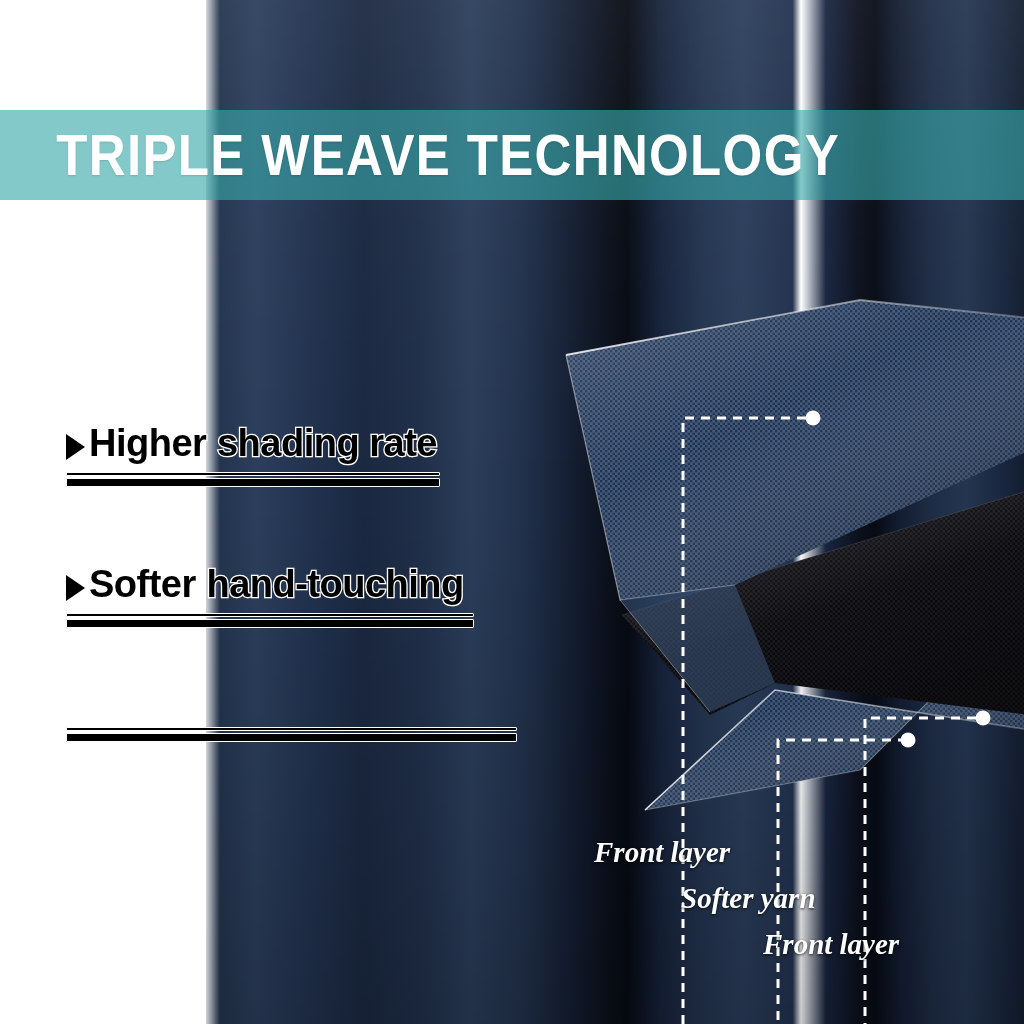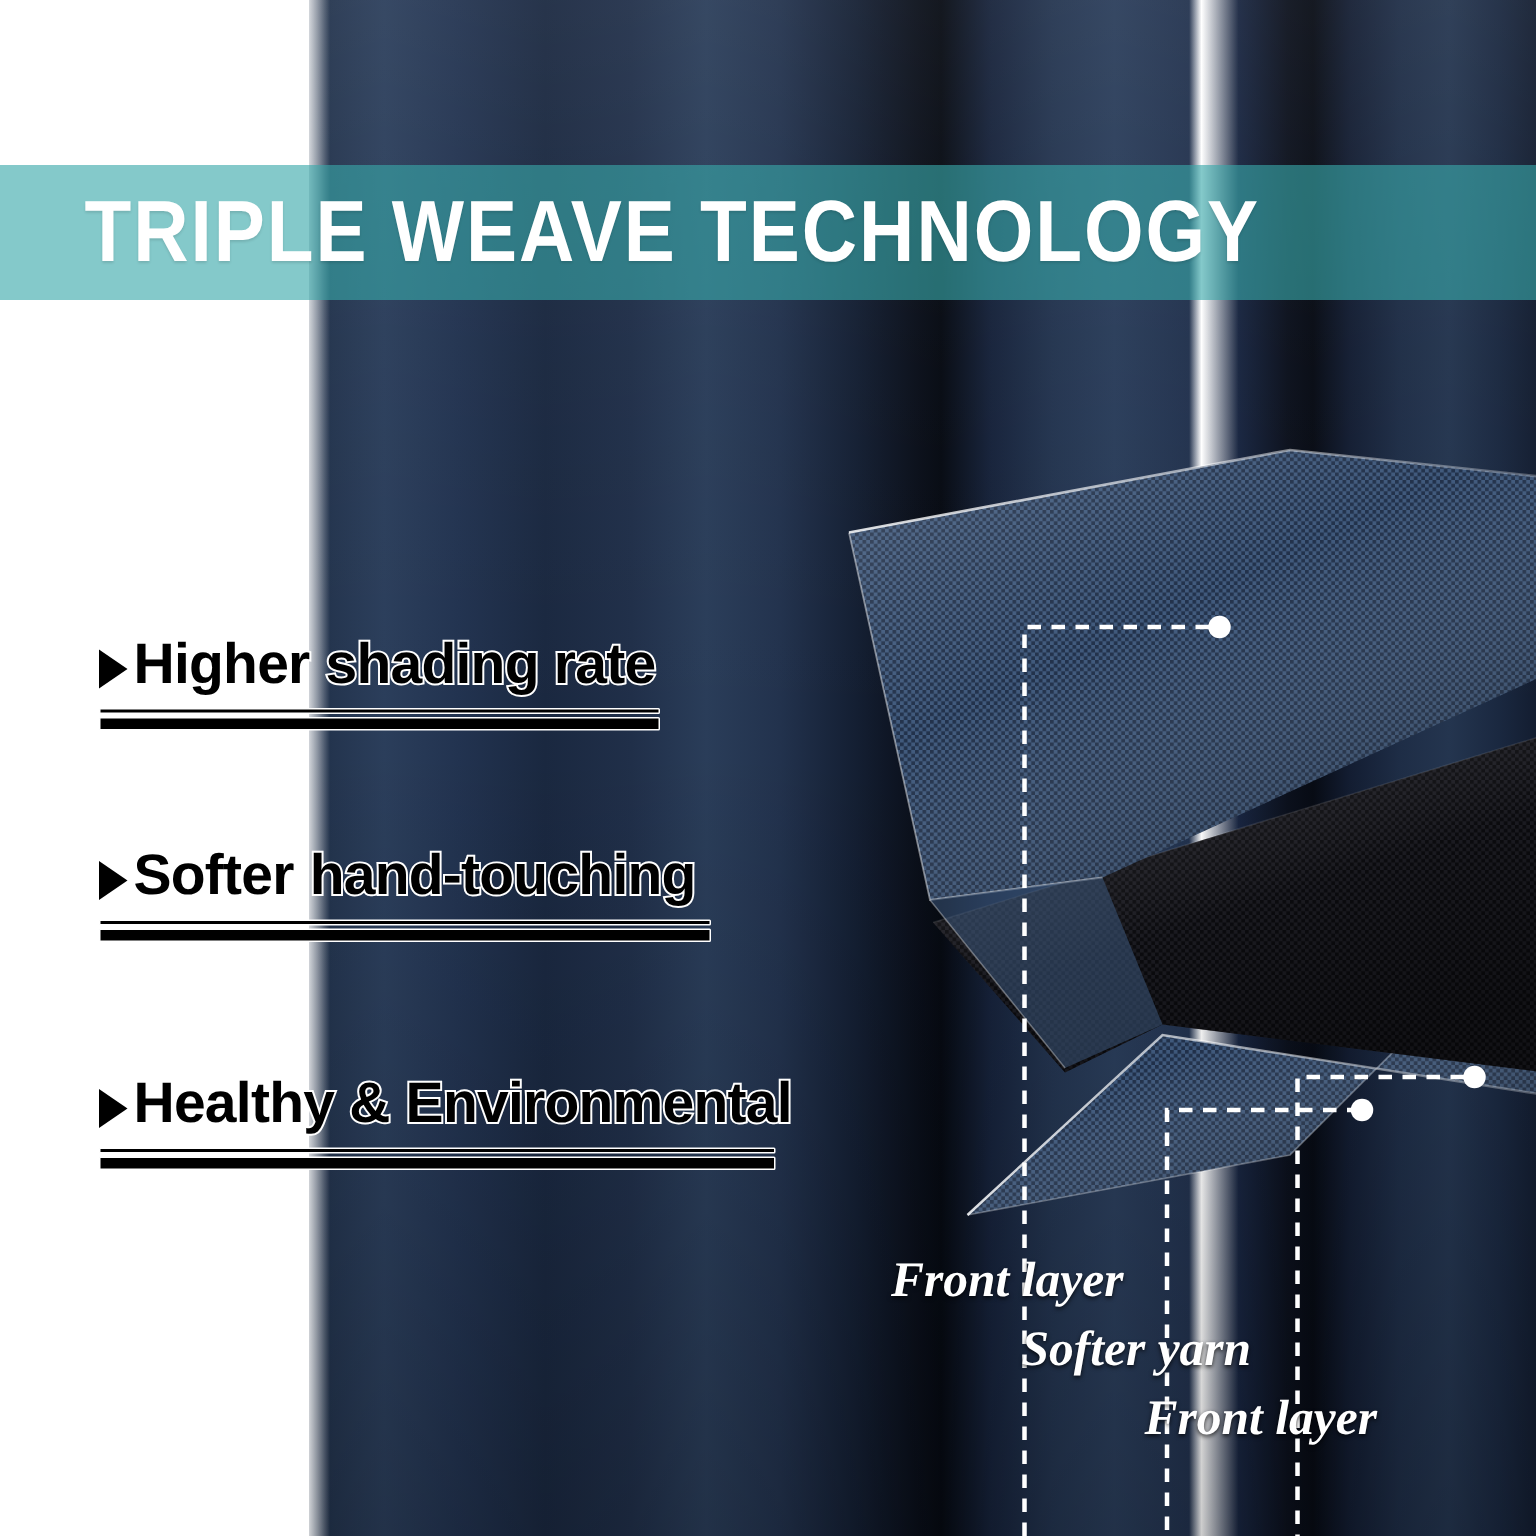--- a/index.html
+++ b/index.html
@@ -184,21 +184,21 @@
     left:0;top:0;width:1024px;height:1024px;
     z-index:8;
     pointer-events:none;
   }
   .diag-label{
     position:absolute;
     color:#ffffff;
     font-family:"Liberation Serif", serif;
     font-style:italic;
     font-weight:bold;
-    font-size:33px;
+    font-size:29px;
     line-height:1;
     white-space:nowrap;
     text-shadow:0 1px 3px rgba(0,0,0,0.75);
     pointer-events:auto;
   }
 </style>
 </head>
 <body>
 
 <div id="stage">
@@ -305,24 +305,20 @@
         <span class="bullet-tri"></span>
         <span class="ftext"><span>Higher</span><span class="w2">shading rate</span></span>
       </div>
       <div class="f-underline" style="width:374px;">
         <div class="ul-thin"></div>
         <div class="ul-thick"></div>
       </div>
     </div>
 
     <div class="feature" style="left:66px; top:717px;">
-      <div class="feature-line">
-        <span class="bullet-tri"></span>
-        <span class="ftext"><span>Healthy &amp;</span><span class="w2">Environmental</span></span>
-      </div>
       <div class="f-underline" style="width:451px;">
         <div class="ul-thin"></div>
         <div class="ul-thick"></div>
       </div>
     </div>
   </div>
 
   <div class="diag-labels">
     <div class="diag-label" style="left:594px; top:838px;">Front layer</div>
     <div class="diag-label" style="left:681px; top:884px;">Softer yarn</div>

